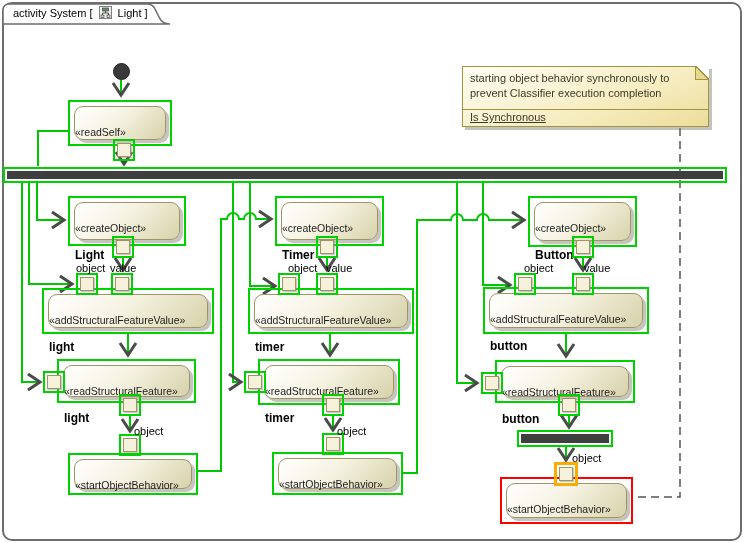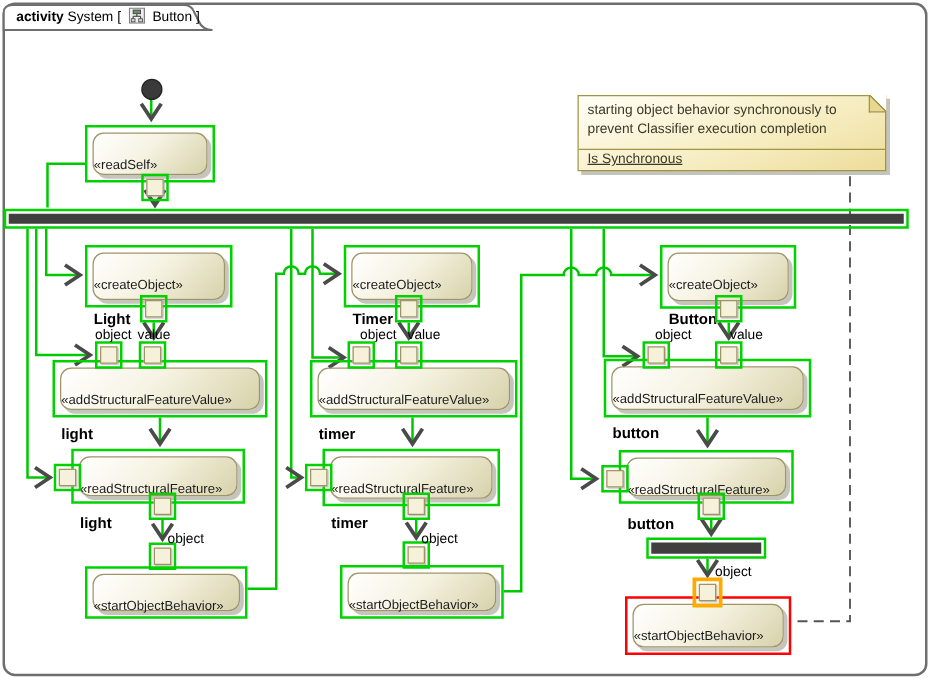--- a/index.html
+++ b/index.html
@@ -14,31 +14,31 @@
           text-align:left;padding-top:19px;overflow:visible;}
   .stereo{font-size:10.5px;color:#1c1c1c;white-space:nowrap;}
   .name{font-size:12px;font-weight:bold;color:#000;margin-top:14px;white-space:nowrap;}
   .pin-hl{position:absolute;width:22px;height:22px;border:2px solid #00d200;z-index:3;}
   .pin-hl.orange{width:24px;height:24px;border:3px solid #ffaa00;}
   .pin{position:absolute;left:2px;top:2px;width:14px;height:14px;border:1px solid #9e9468;background:#f5f1da;box-shadow:1px 1px 0 rgba(150,148,135,.5);}
   .bar-hl{position:absolute;border:2px solid #00d200;z-index:2;}
   .bar-fill{position:absolute;left:2px;top:2px;right:2px;bottom:2px;background:#3f3f3f;}
   .lbl{position:absolute;font-size:11px;color:#000;white-space:nowrap;z-index:4;}
   .initial{position:absolute;left:113px;top:63px;width:17px;height:17px;border-radius:50%;background:#3a3a3a;border:1px solid #222;z-index:2;}
-  .note{position:absolute;left:462px;top:76px;width:247px;height:61px;border:1px solid #a39440;
+  .note{position:absolute;left:462px;top:66px;width:247px;height:61px;border:1px solid #a39440;
         background:linear-gradient(160deg,#fffef5,#f7eec5 55%,#eddd9a);box-shadow:3px 3px 0 rgba(125,125,112,.45);
         font-size:11px;color:#3c3a28;z-index:2;}
   .note-fold{position:absolute;right:-1px;top:-1px;width:14px;height:14px;
         background:linear-gradient(225deg,#ffffff 0 48%,#a39440 48% 56%,#e7d891 56%);
         border-bottom:1px solid #a39440;border-left:1px solid #a39440;}
   .note-body{padding:4px 7px 0;line-height:14.5px;white-space:nowrap;}
   .note-footer{position:absolute;left:0;right:0;bottom:0;border-top:1px solid #a39440;padding:1px 7px 3px;white-space:nowrap;text-decoration:underline;}
   .tab{position:absolute;left:0;top:0;z-index:5;}
   .tab-text{position:absolute;left:13px;top:6px;font-size:11px;color:#000;z-index:6;white-space:nowrap;}
-  .tab-kind{font-weight:bold;text-align:center;}
+  .tab-kind{font-weight:normal;text-align:center;}
   .tabicon{display:inline-block;width:13px;height:13px;vertical-align:-2px;margin:0 3px;}
 </style>
 </head>
 <body>
 
 <div id="stage">
   <div class="frame"></div>
 
   <svg id="edges" width="744" height="543">
     <defs>
@@ -242,15 +242,15 @@
     <span>System [</span>
     <span class="tabicon">
       <svg viewBox="0 0 13 13" width="13" height="13">
         <rect x="0.5" y="0.5" width="12" height="12" fill="#efefef" stroke="#808080"></rect>
         <rect x="3.5" y="2" width="6" height="3" fill="#6d8f6d" stroke="#333" stroke-width="0.6"></rect>
         <path d="M6.5,5 V7 M3.5,7 H9.5 M3.5,7 V9 M9.5,7 V9" stroke="#333" fill="none" stroke-width="0.8"></path>
         <rect x="2" y="9" width="3" height="2.5" fill="#cde2cd" stroke="#333" stroke-width="0.6"></rect>
         <rect x="8" y="9" width="3" height="2.5" fill="#cde2cd" stroke="#333" stroke-width="0.6"></rect>
       </svg>
     </span>
-    <span>Button ]</span>
+    <span>Light ]</span>
   </div>
 </div>
 
 </body></html>

